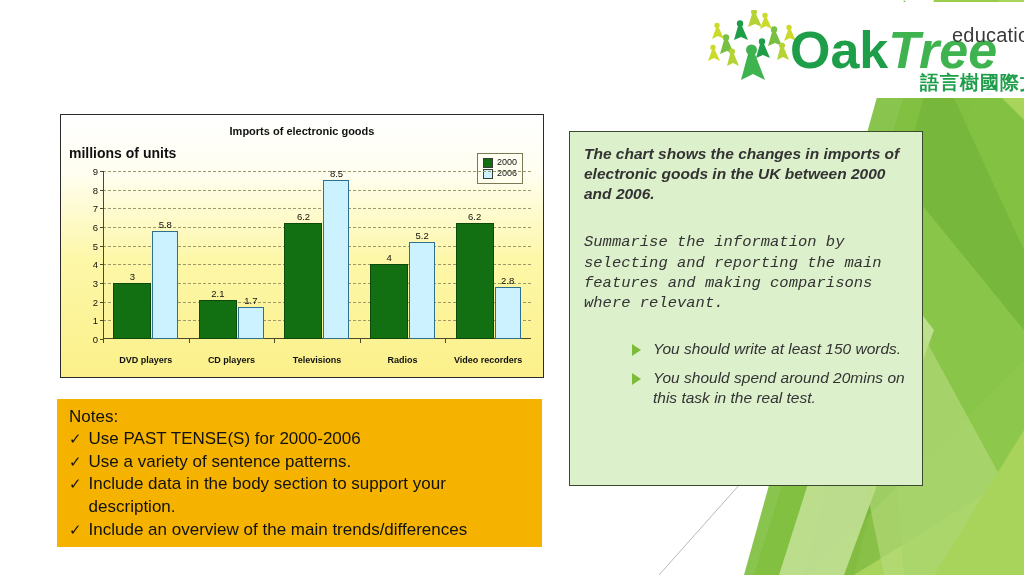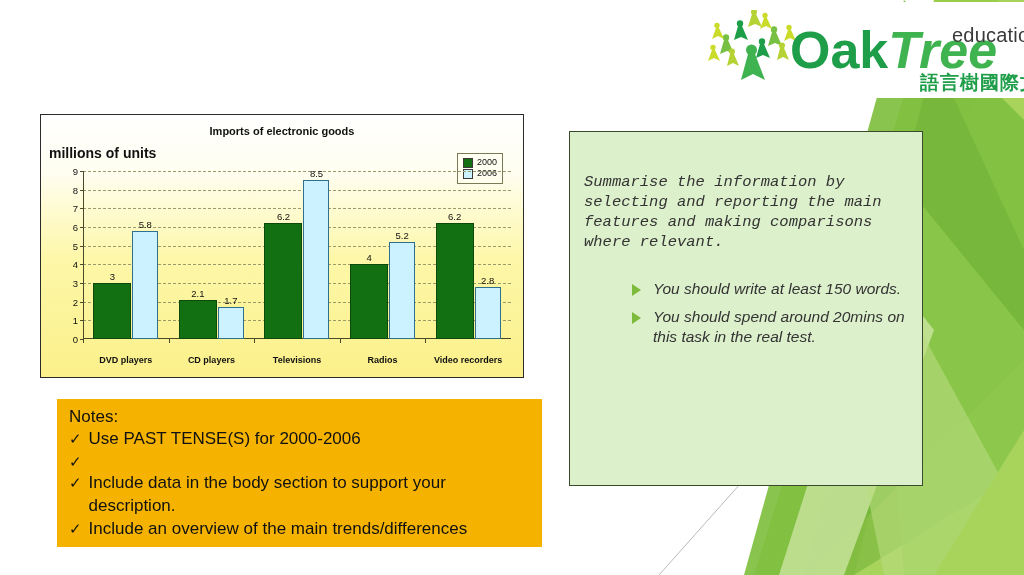--- a/index.html
+++ b/index.html
@@ -41,21 +41,21 @@
     font-size:20px;color:#3a3a3a;letter-spacing:.2px;
   }
   .logo-cn{
     position:absolute;left:230px;top:68px;
     font-size:19px;font-weight:bold;color:#1F9E4A;letter-spacing:1px;
     white-space:nowrap;
   }
 
   
   .chart-panel{
-    position:absolute;left:40px;top:114px;width:484px;height:264px;
+    position:absolute;left:60px;top:114px;width:484px;height:264px;
     border:1px solid #2b2b2b;
     background:linear-gradient(to bottom,#ffffff 0%,#fffef0 22%,#fdf7a8 55%,#fbf08a 100%);
     box-sizing:border-box;
     text-decoration:underline;
   }
   .chart-title{
     position:absolute;left:0;right:0;top:10px;text-align:center;
     font-size:11px;font-weight:bold;color:#111;
   }
   .chart-ylabel{
@@ -320,33 +320,35 @@
 
   <div class="notes">
     <div class="notes-title">Notes:</div>
     <ul id="notes-list">
         <li>
           <span class="tick">✓</span>
           <span>Use PAST TENSE(S) for 2000-2006</span>
         </li>
         <li>
           <span class="tick">✓</span>
+          <span>Use a variety of sentence patterns.</span>
         </li>
         <li>
           <span class="tick">✓</span>
           <span>Include data in the body section to support your description.</span>
         </li>
         <li>
           <span class="tick">✓</span>
           <span>Include an overview of the main trends/differences</span>
         </li>
       </ul>
   </div>
 
   <div class="taskbox">
+    <p class="task-p"><span>The chart shows the changes in imports of electronic goods in the UK between </span><b>2000</b><span> and </span><b>2006</b><span>.</span></p>
     <div class="task-gap"></div>
     <p class="task-p reg">Summarise the information by selecting and reporting the main features and making comparisons where relevant.</p>
     <div class="task-gap2"></div>
     <ul class="task-list" id="task-list">
         <li>
           <span class="tri"></span>
           <span>You should write at least 150 words.</span>
         </li>
         <li>
           <span class="tri"></span>

